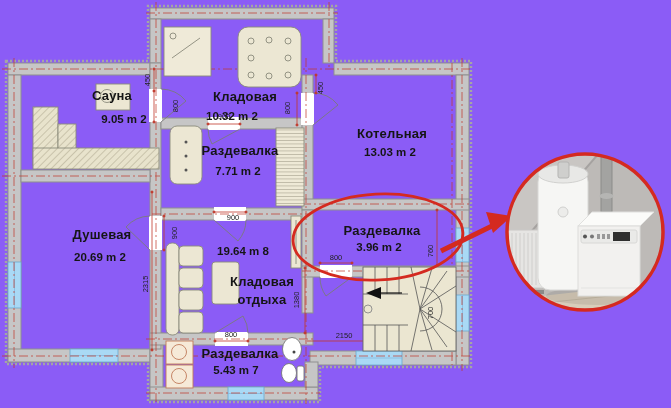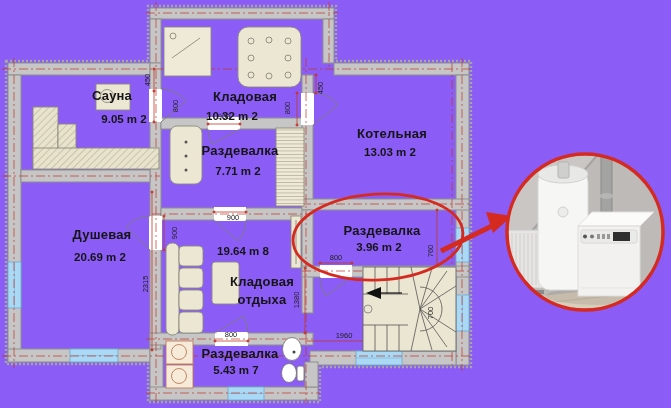--- a/index.html
+++ b/index.html
@@ -319,15 +319,15 @@
 <div class="dim rot" style="left:288px;top:108px">800</div>
 <div class="dim rot" style="left:321px;top:88px">450</div>
 <div class="dim" style="left:233px;top:218px">900</div>
 <div class="dim rot" style="left:175px;top:233px">900</div>
 <div class="dim rot" style="left:146px;top:284px">2315</div>
 <div class="dim rot" style="left:297px;top:300px">1380</div>
 <div class="dim" style="left:336px;top:258px">800</div>
 <div class="dim rot" style="left:431px;top:251px">760</div>
 <div class="dim rot" style="left:431px;top:313px">700</div>
 <div class="dim" style="left:231px;top:335px">800</div>
-<div class="dim" style="left:344px;top:336px">1960</div>
+<div class="dim" style="left:344px;top:336px">2150</div>
 
 </div>
 
 </body></html>

